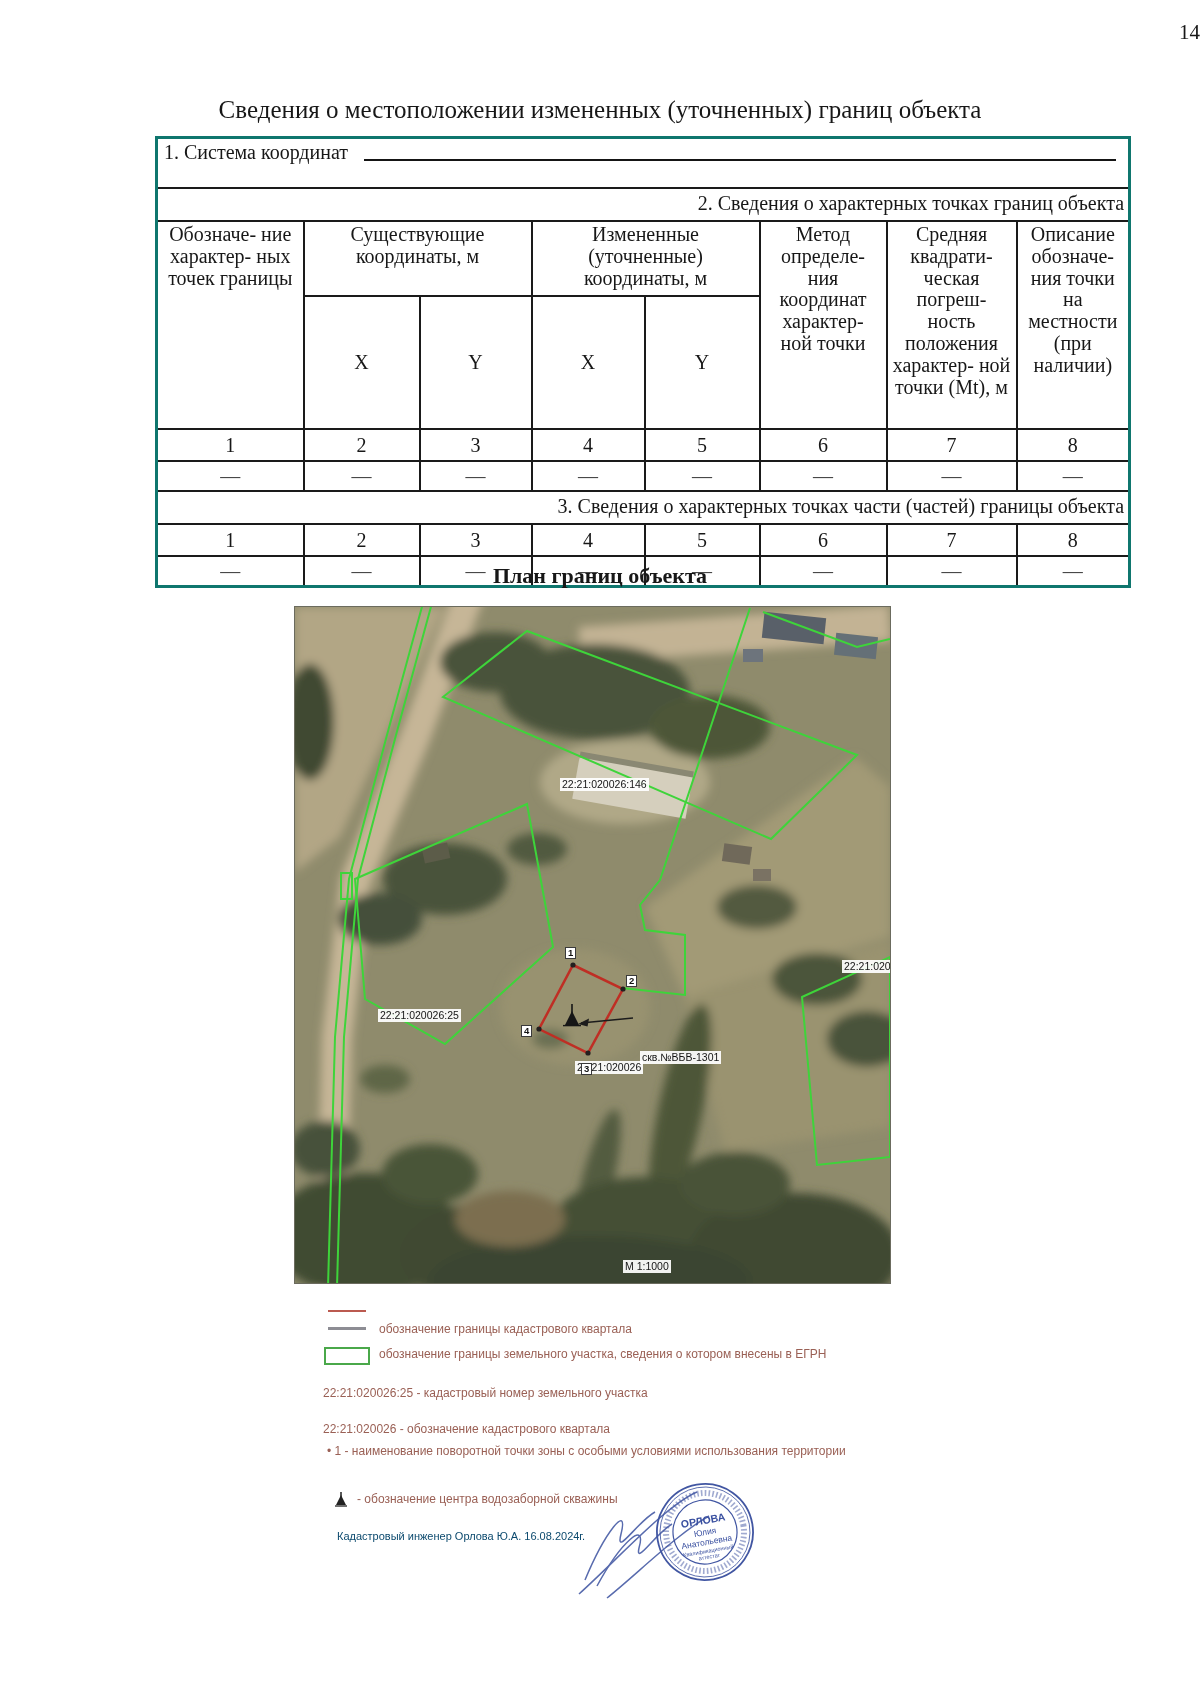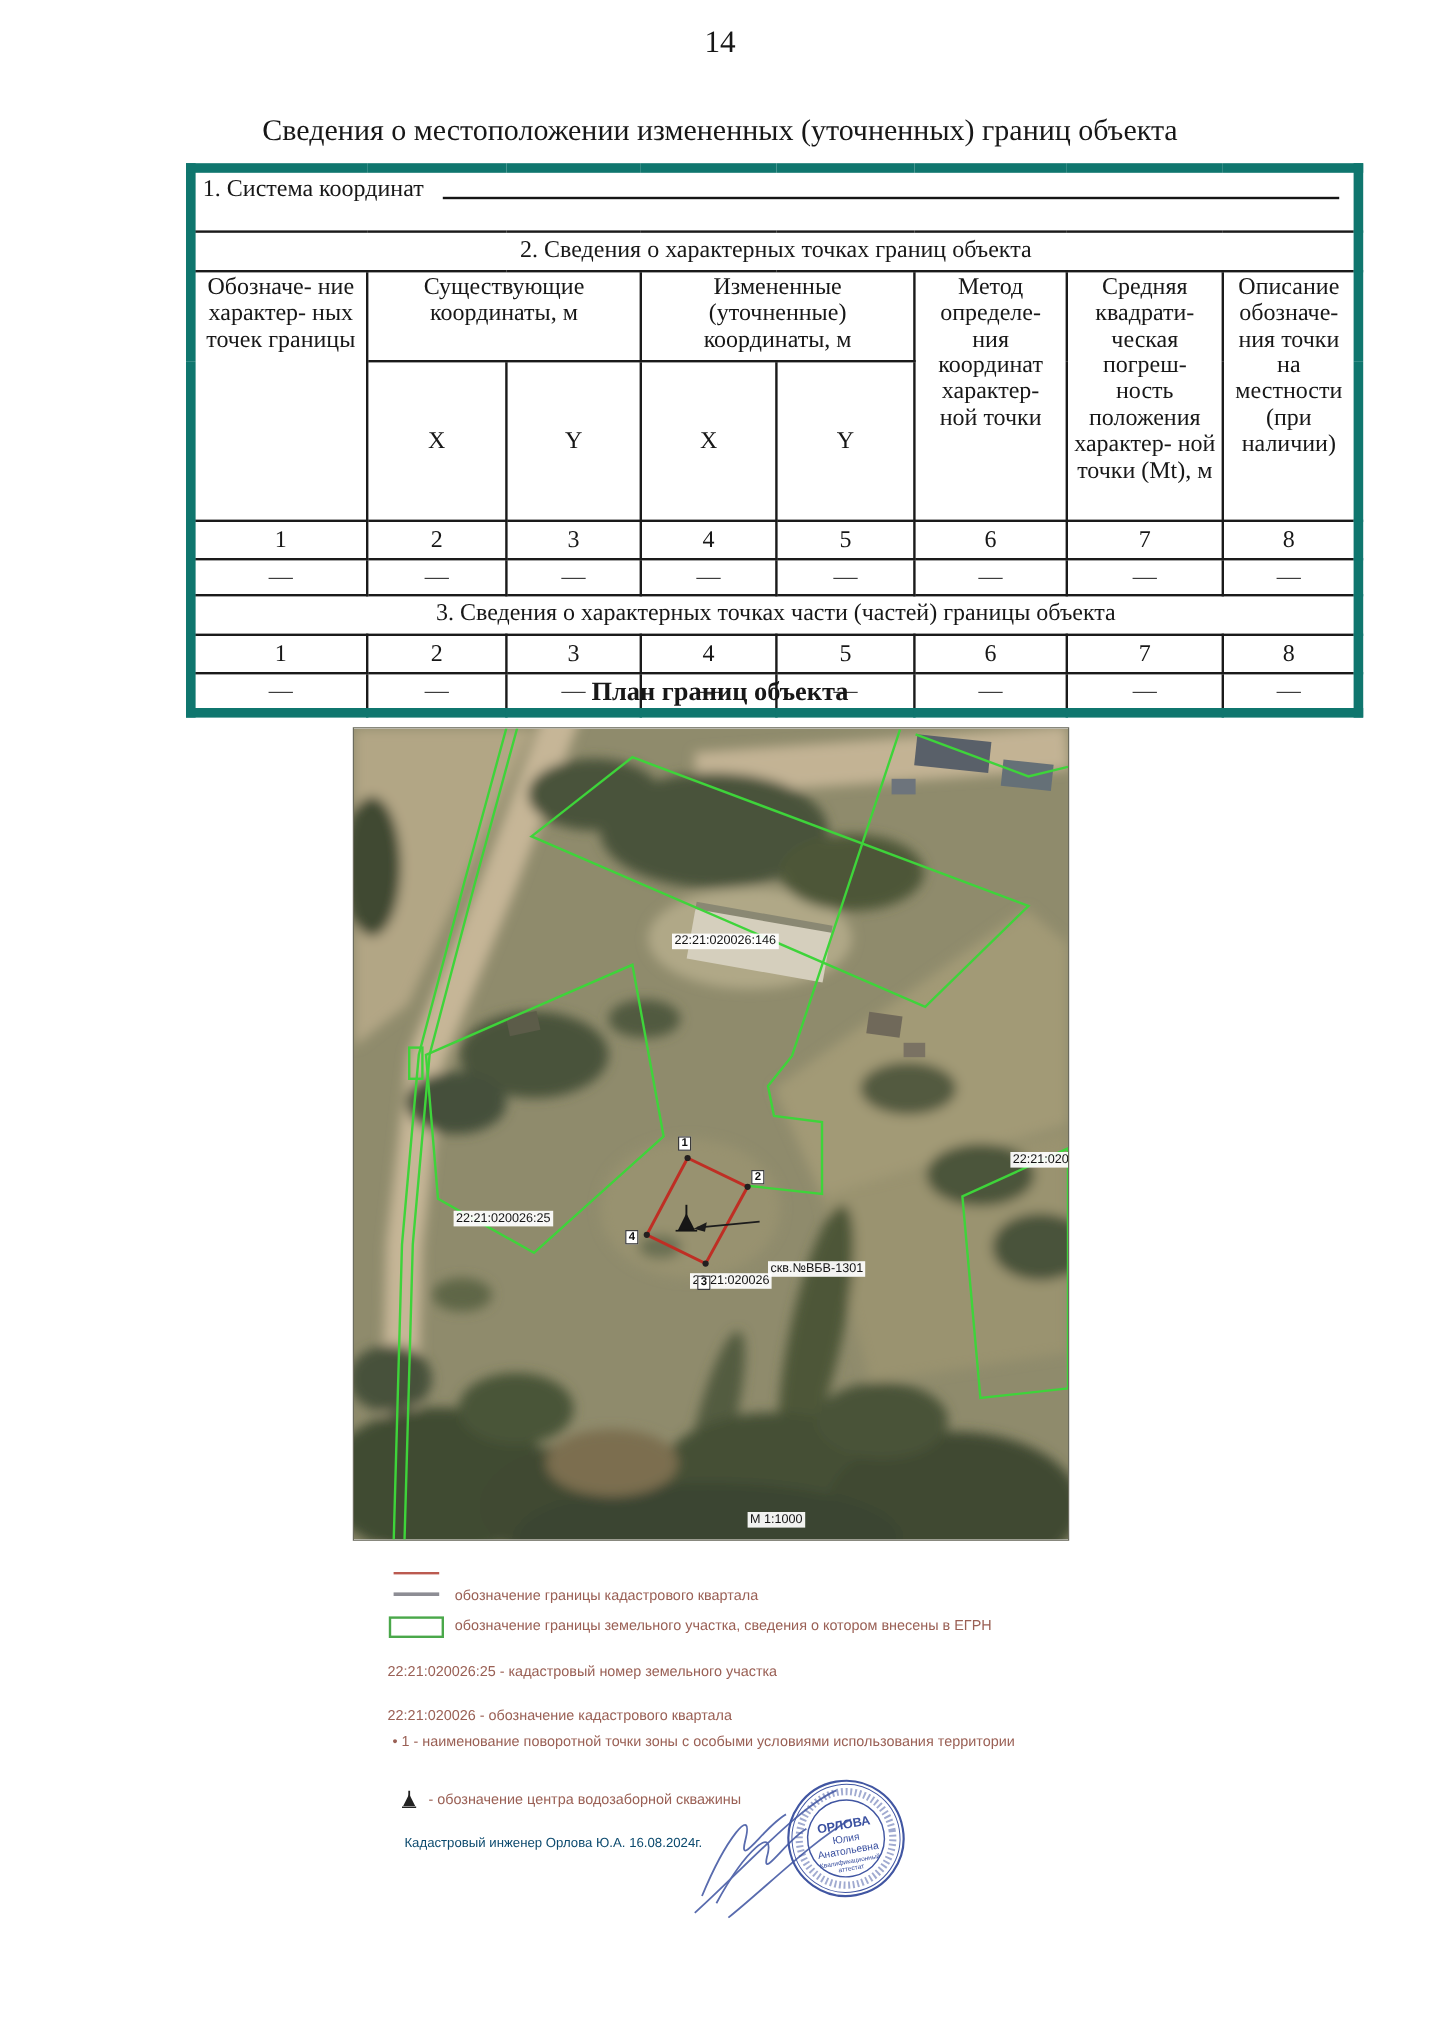--- a/index.html
+++ b/index.html
@@ -1,30 +1,30 @@
 <!DOCTYPE html>
 <html><head>
 <meta charset="utf-8">
 <style>
   html,body{margin:0;padding:0;background:#ffffff;}
   .page{position:relative;width:1200px;height:1697px;background:#fff;overflow:hidden;
         font-family:"Liberation Serif", serif;color:#171717;}
 
-  .pagenum{position:absolute;top:20px;left:0;width:100%;text-align:center;font-size:26px;}
+  .pagenum{position:absolute;top:20px;left:0;width:100%;text-align:right;font-size:21px;}
   .doc-title{position:absolute;top:96px;left:0;width:100%;text-align:center;font-size:25px;}
 
   table.main{position:absolute;left:155px;top:136px;width:973px;border-collapse:collapse;
              table-layout:fixed;font-size:20px;line-height:21.8px;}
   table.main td{border:2px solid #1a1a1a;padding:2px 4px;vertical-align:top;overflow:hidden;}
-  table.main{border:8px solid #0f766e;}
+  table.main{border:3px solid #0f766e;}
   tr.sec1row td{height:46px;padding:1px 6px;}
   .sec1flex{display:flex;align-items:flex-end;height:24px;}
   .fillline{flex:1;height:0;border-bottom:2px solid #151515;margin:0 6px 3px 16px;}
   .sec1blank{height:18px;}
-  tr.secrow td{height:27px;text-align:center;padding-left:6px;line-height:24px;}
+  tr.secrow td{height:27px;text-align:right;padding-left:6px;line-height:24px;}
   tr.hrow1 td{height:69px;text-align:center;}
   tr.hrow2 td{height:127px;text-align:center;vertical-align:middle;}
   tr.numrow td{height:26px;text-align:center;vertical-align:middle;line-height:20px;}
   tr.dashrow td{height:24px;text-align:center;vertical-align:middle;color:#3c3c3c;line-height:18px;}
 
   .planhead{position:absolute;top:563px;left:0;width:100%;text-align:center;
             font-size:22px;font-weight:bold;}
 
   .map{position:absolute;left:295px;top:607px;width:595px;height:676px;overflow:hidden;
        outline:1px solid #6b6b5e;font-family:"Liberation Sans", sans-serif;}

